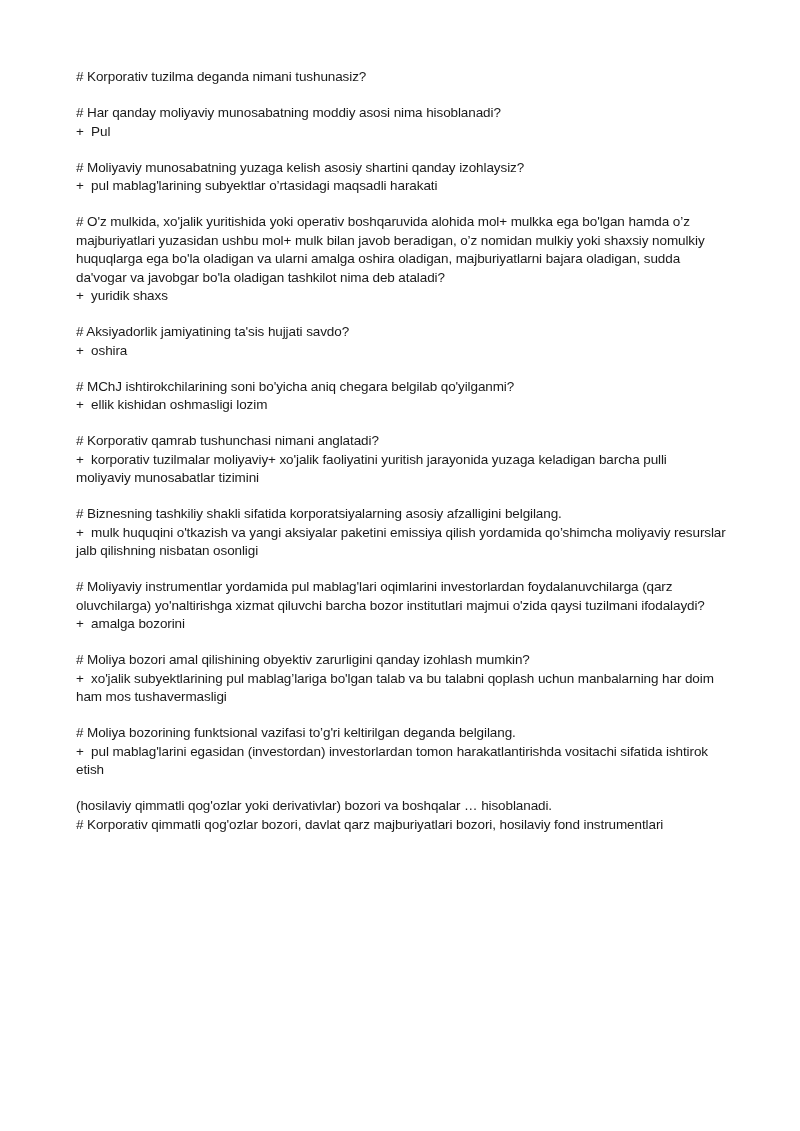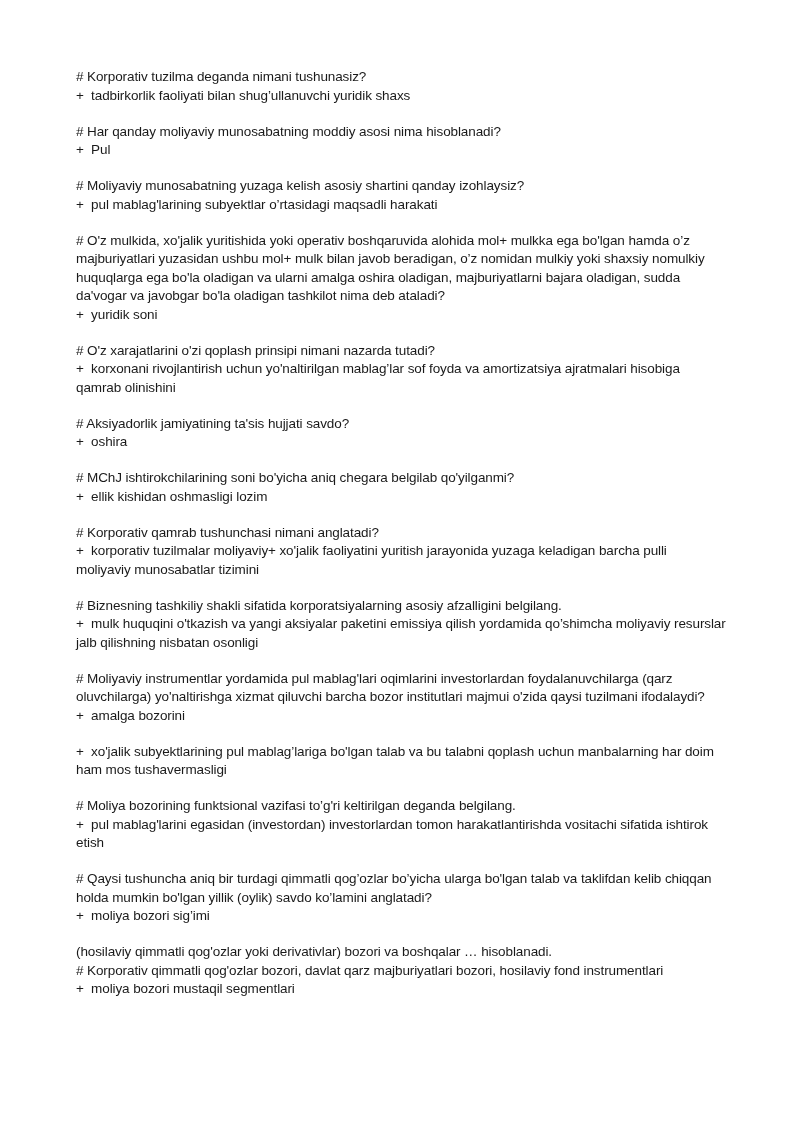--- a/index.html
+++ b/index.html
@@ -31,41 +31,35 @@
     letter-spacing: -0.1px;
   }
 </style>
 </head>
 <body>
 
 <div class="page">
   <div>
       <section class="qa-pair">
         <div class="line"># Korporativ tuzilma deganda nimani tushunasiz?</div>
-        <div class="line">+  tadbirkorlik faoliyati bilan shug’ullanuvchi yuridik shaxs</div>
       </section>
       <section class="qa-pair">
         <div class="line"># Har qanday moliyaviy munosabatning moddiy asosi nima hisoblanadi?</div>
         <div class="line">+  Pul</div>
       </section>
       <section class="qa-pair">
         <div class="line"># Moliyaviy munosabatning yuzaga kelish asosiy shartini qanday izohlaysiz?</div>
         <div class="line">+  pul mablag'larining subyektlar o’rtasidagi maqsadli harakati</div>
       </section>
       <section class="qa-pair">
         <div class="line"># O'z mulkida, xo'jalik yuritishida yoki operativ boshqaruvida alohida mol+ mulkka ega bo'lgan hamda o’z</div>
         <div class="line">majburiyatlari yuzasidan ushbu mol+ mulk bilan javob beradigan, o’z nomidan mulkiy yoki shaxsiy nomulkiy</div>
         <div class="line">huquqlarga ega bo'la oladigan va ularni amalga oshira oladigan, majburiyatlarni bajara oladigan, sudda</div>
         <div class="line">da'vogar va javobgar bo'la oladigan tashkilot nima deb ataladi?</div>
-        <div class="line">+  yuridik soni</div>
-      </section>
-      <section class="qa-pair">
-        <div class="line"># O'z xarajatlarini o'zi qoplash prinsipi nimani nazarda tutadi?</div>
-        <div class="line">+  korxonani rivojlantirish uchun yo'naltirilgan mablag’lar sof foyda va amortizatsiya ajratmalari hisobiga</div>
-        <div class="line">qamrab olinishini</div>
+        <div class="line">+  yuridik shaxs</div>
       </section>
       <section class="qa-pair">
         <div class="line"># Aksiyadorlik jamiyatining ta'sis hujjati savdo?</div>
         <div class="line">+  oshira</div>
       </section>
       <section class="qa-pair">
         <div class="line"># MChJ ishtirokchilarining soni bo'yicha aniq chegara belgilab qo'yilganmi?</div>
         <div class="line">+  ellik kishidan oshmasligi lozim</div>
       </section>
       <section class="qa-pair">
@@ -77,32 +71,27 @@
         <div class="line"># Biznesning tashkiliy shakli sifatida korporatsiyalarning asosiy afzalligini belgilang.</div>
         <div class="line">+  mulk huquqini o'tkazish va yangi aksiyalar paketini emissiya qilish yordamida qo’shimcha moliyaviy resurslar</div>
         <div class="line">jalb qilishning nisbatan osonligi</div>
       </section>
       <section class="qa-pair">
         <div class="line"># Moliyaviy instrumentlar yordamida pul mablag'lari oqimlarini investorlardan foydalanuvchilarga (qarz</div>
         <div class="line">oluvchilarga) yo'naltirishga xizmat qiluvchi barcha bozor institutlari majmui o'zida qaysi tuzilmani ifodalaydi?</div>
         <div class="line">+  amalga bozorini</div>
       </section>
       <section class="qa-pair">
+        <div class="line"># Moliya bozori amal qilishining obyektiv zarurligini qanday izohlash mumkin?</div>
         <div class="line">+  xo'jalik subyektlarining pul mablag’lariga bo'lgan talab va bu talabni qoplash uchun manbalarning har doim</div>
         <div class="line">ham mos tushavermasligi</div>
       </section>
       <section class="qa-pair">
         <div class="line"># Moliya bozorining funktsional vazifasi to’g'ri keltirilgan deganda belgilang.</div>
         <div class="line">+  pul mablag'larini egasidan (investordan) investorlardan tomon harakatlantirishda vositachi sifatida ishtirok</div>
         <div class="line">etish</div>
       </section>
       <section class="qa-pair">
-        <div class="line"># Qaysi tushuncha aniq bir turdagi qimmatli qog’ozlar bo’yicha ularga bo'lgan talab va taklifdan kelib chiqqan</div>
-        <div class="line">holda mumkin bo'lgan yillik (oylik) savdo ko’lamini anglatadi?</div>
-        <div class="line">+  moliya bozori sig’imi</div>
-      </section>
-      <section class="qa-pair">
         <div class="line">(hosilaviy qimmatli qog'ozlar yoki derivativlar) bozori va boshqalar … hisoblanadi.</div>
         <div class="line"># Korporativ qimmatli qog'ozlar bozori, davlat qarz majburiyatlari bozori, hosilaviy fond instrumentlari</div>
-        <div class="line">+  moliya bozori mustaqil segmentlari</div>
       </section>
     </div>
 </div>
 
 </body></html>

